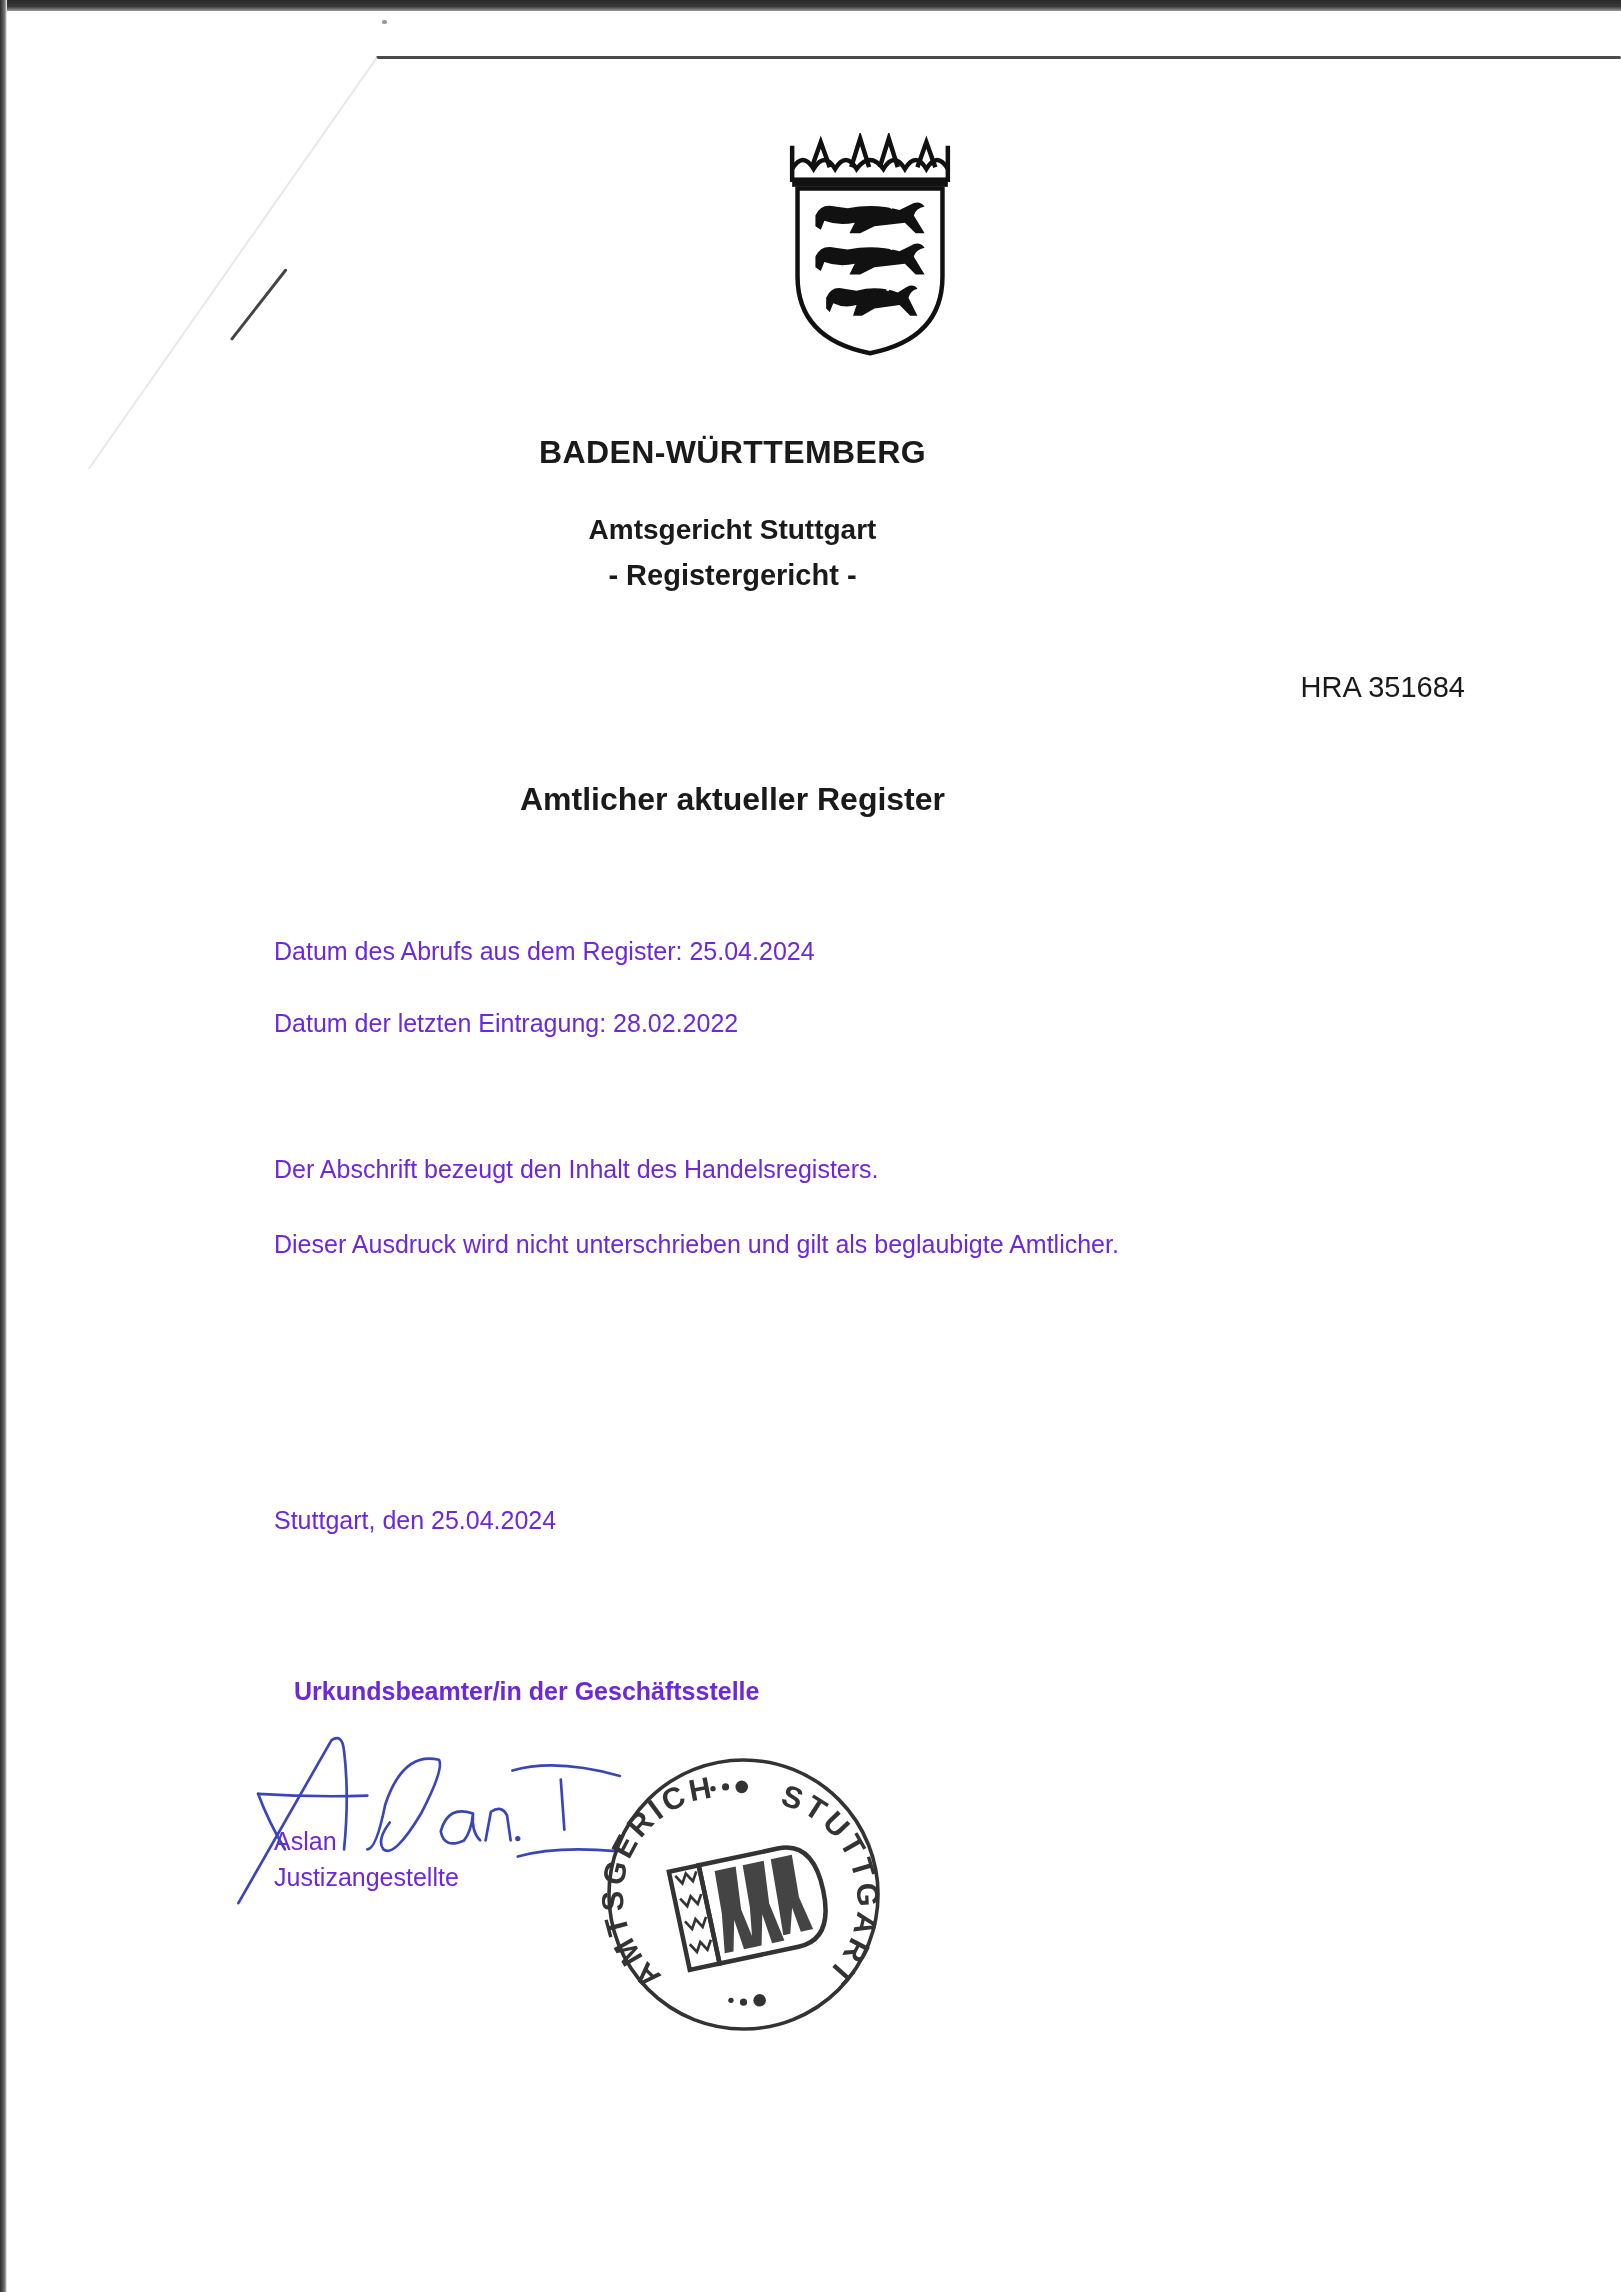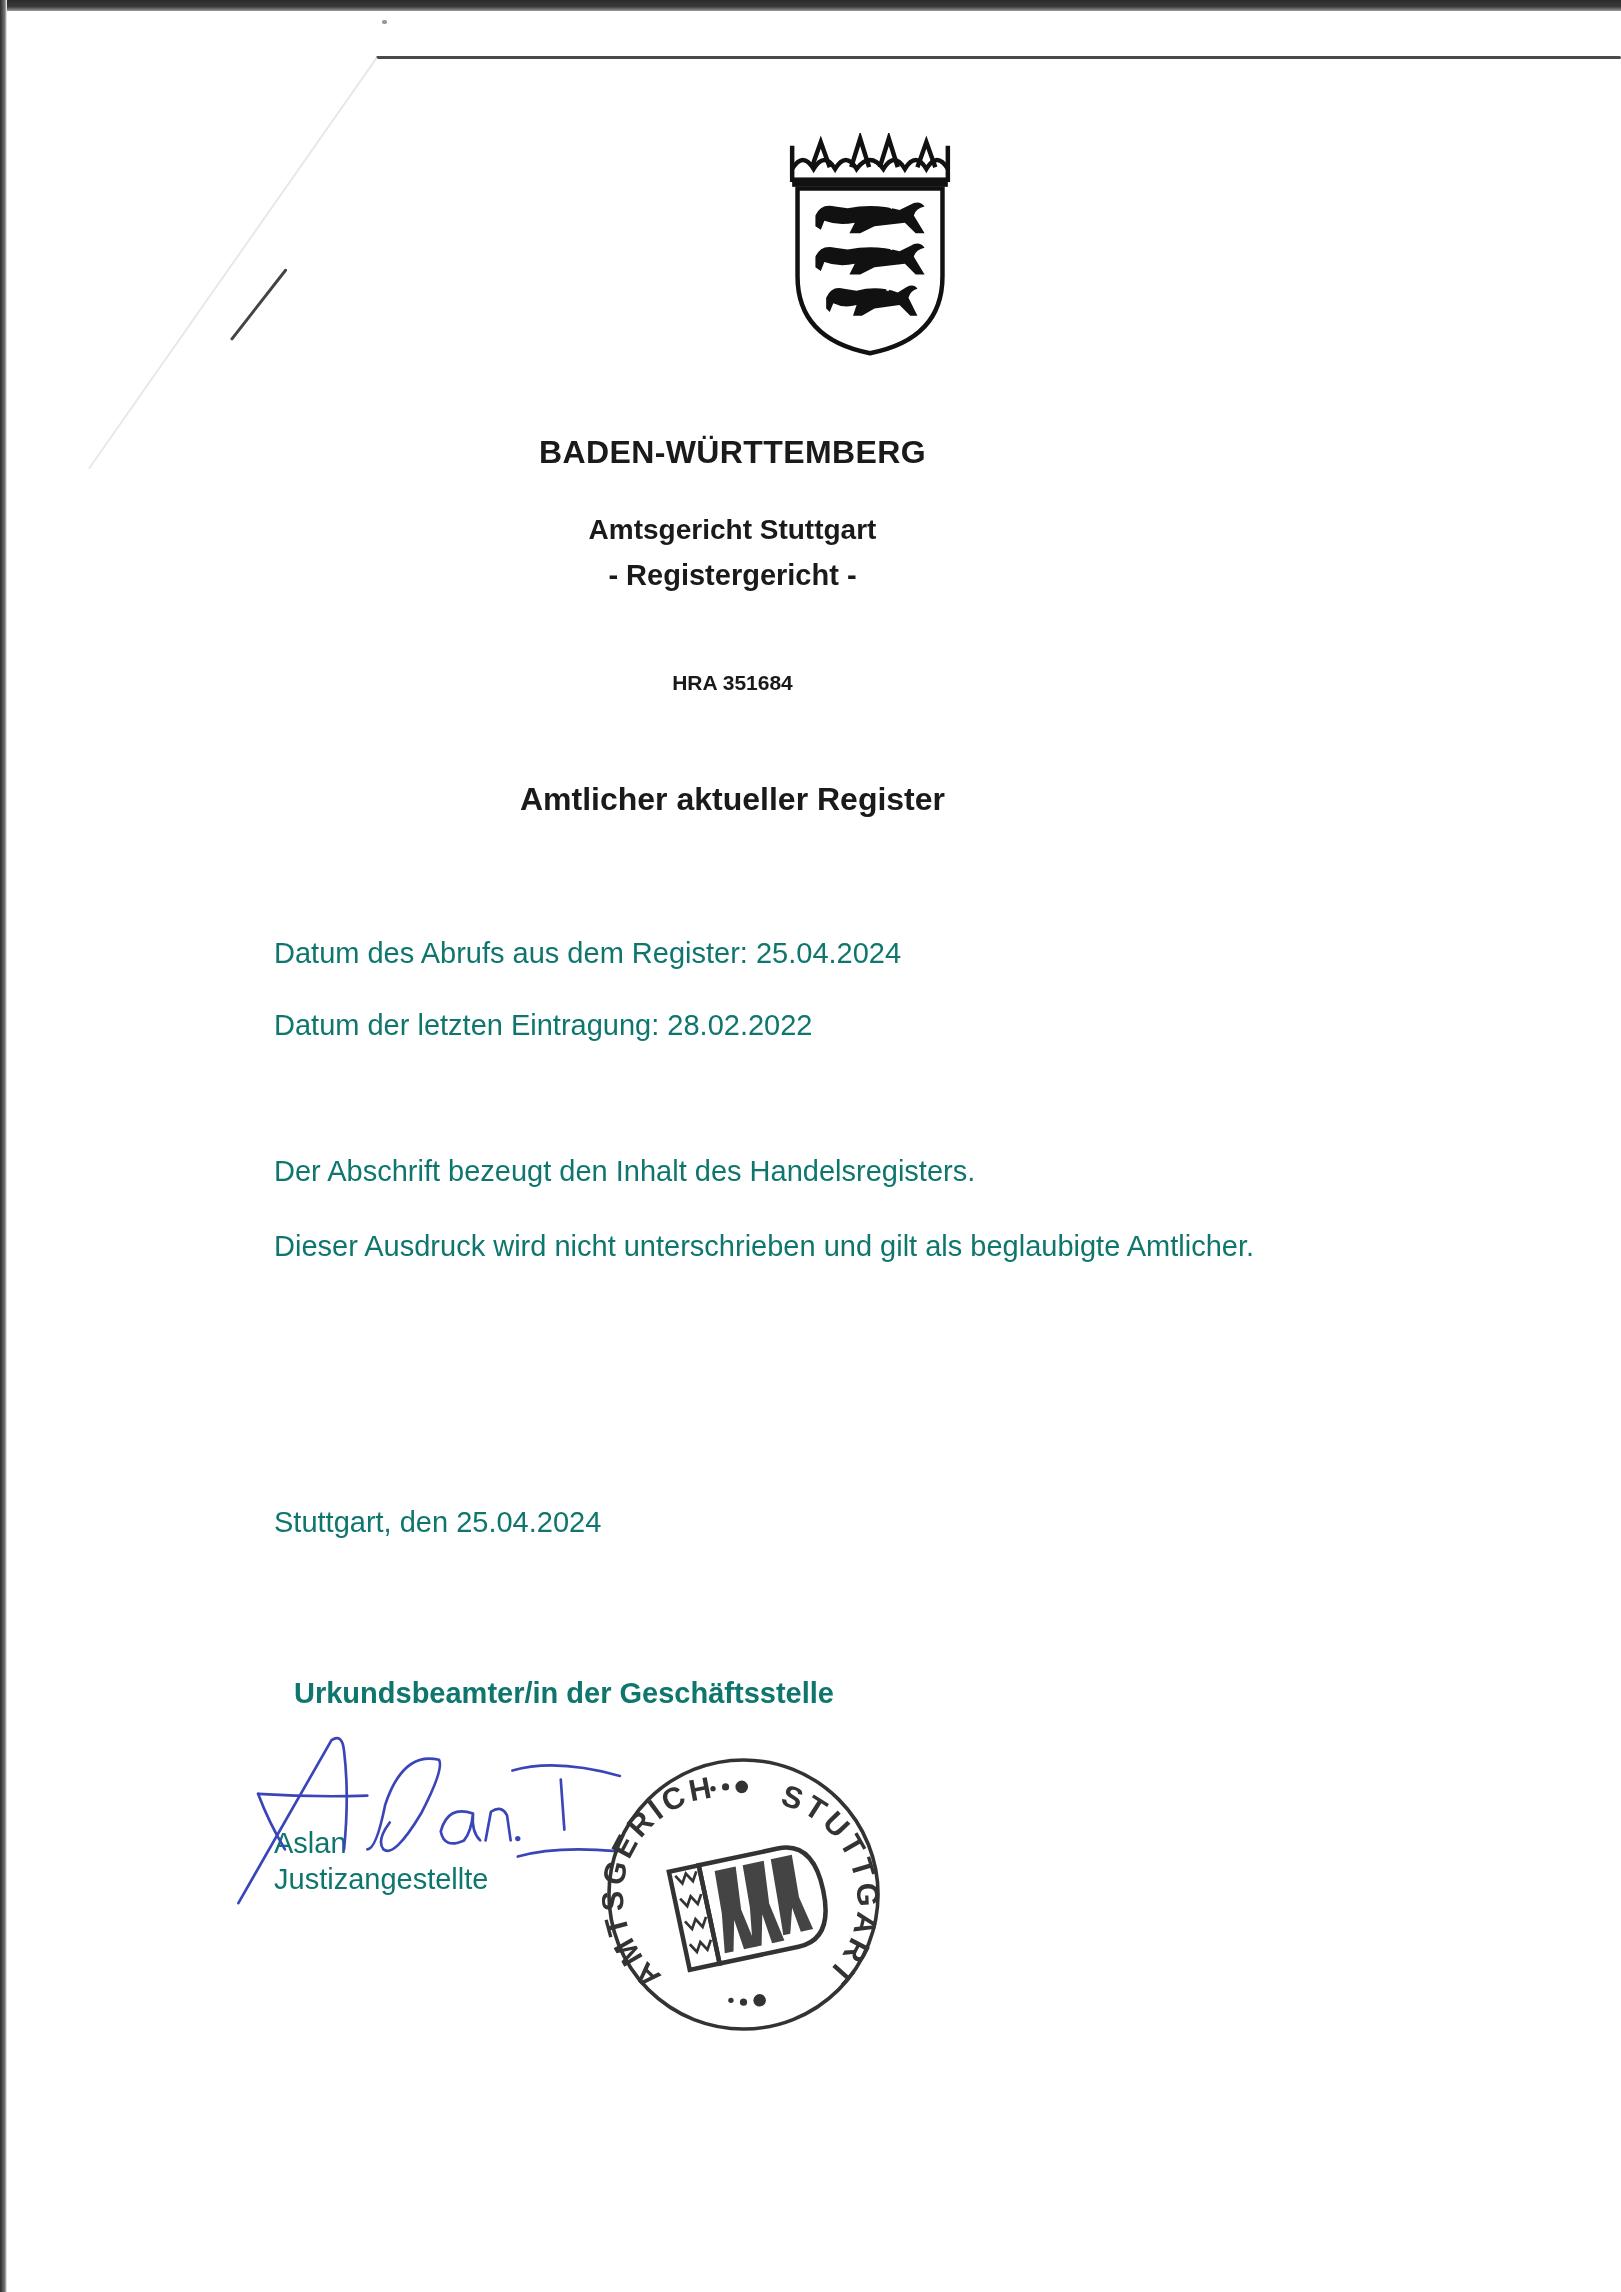--- a/index.html
+++ b/index.html
@@ -71,34 +71,35 @@
       font-size: 28px;
       font-weight: bold;
     }
     .court-division {
       top: 559px;
       font-size: 29px;
       font-weight: bold;
     }
     .register-number {
       top: 671px;
-      font-size: 21px;
-      font-weight: bold;
+      font-size: 29px;
+      font-weight: normal;
+      text-align: right;
     }
     .doc-title {
       top: 781px;
       font-size: 32px;
       font-weight: bold;
     }
 
     .body-line {
       position: absolute;
       left: 274px;
-      font-size: 29px;
-      color: #0f766e;
+      font-size: 25px;
+      color: #6d28d9;
       white-space: nowrap;
     }
     .line-retrieval { top: 937px; }
     .line-last-entry { top: 1009px; }
     .line-statement1 { top: 1155px; }
     .line-statement2 { top: 1230px; }
     .line-place-date { top: 1493px; margin-top: 13px; }
     .line-official-title { top: 1677px; font-weight: bold; margin-left: 20px; }
     .line-signer-name { top: 1827px; text-align: right; }
     .line-signer-role { top: 1863px; }

